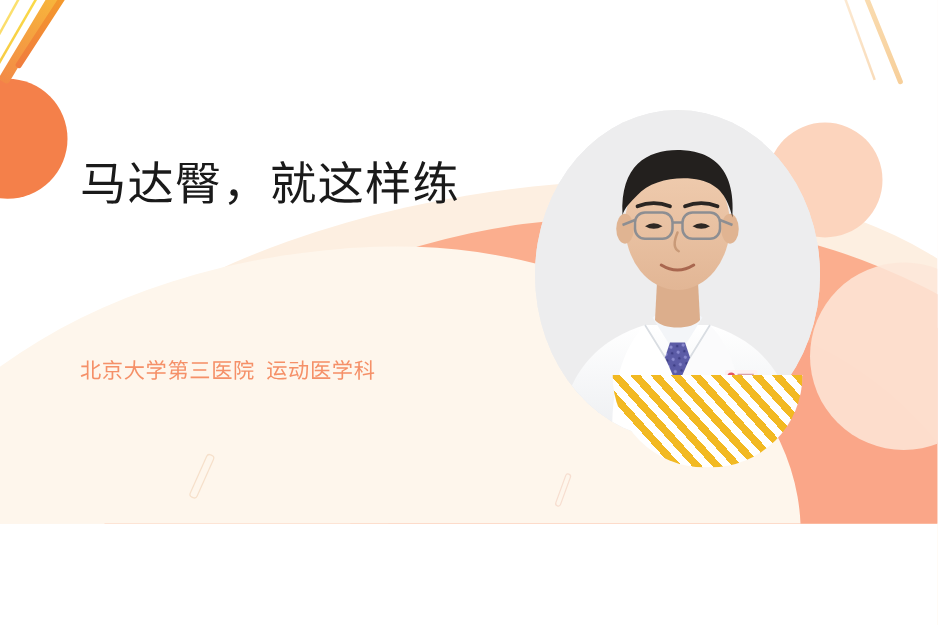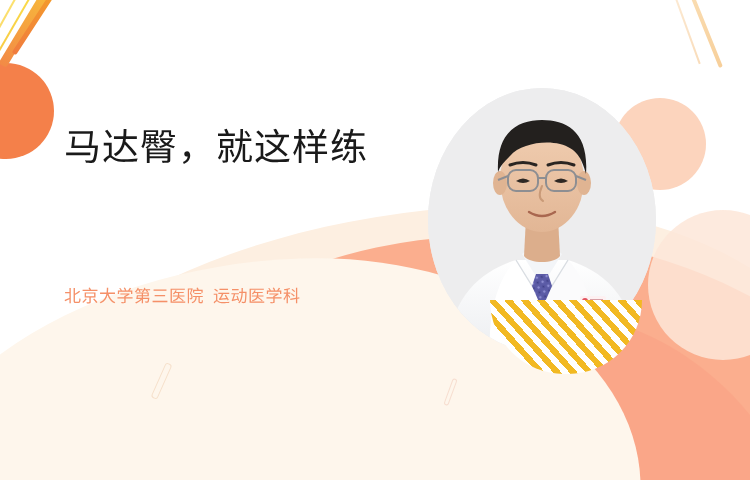--- a/index.html
+++ b/index.html
@@ -4,21 +4,21 @@
 <title>Course Title Card</title>
 <style>
   html, body {
     margin: 0;
     padding: 0;
     background: #ffffff;
   }
   #card {
     position: relative;
     width: 750px;
-    height: 480px;
+    height: 419px;
     overflow: hidden;
     background: #ffffff;
     font-family: "Liberation Sans", "DejaVu Sans", sans-serif;
   }
 
   
   .bg-layer {
     position: absolute;
     inset: 0;
     overflow: hidden;

